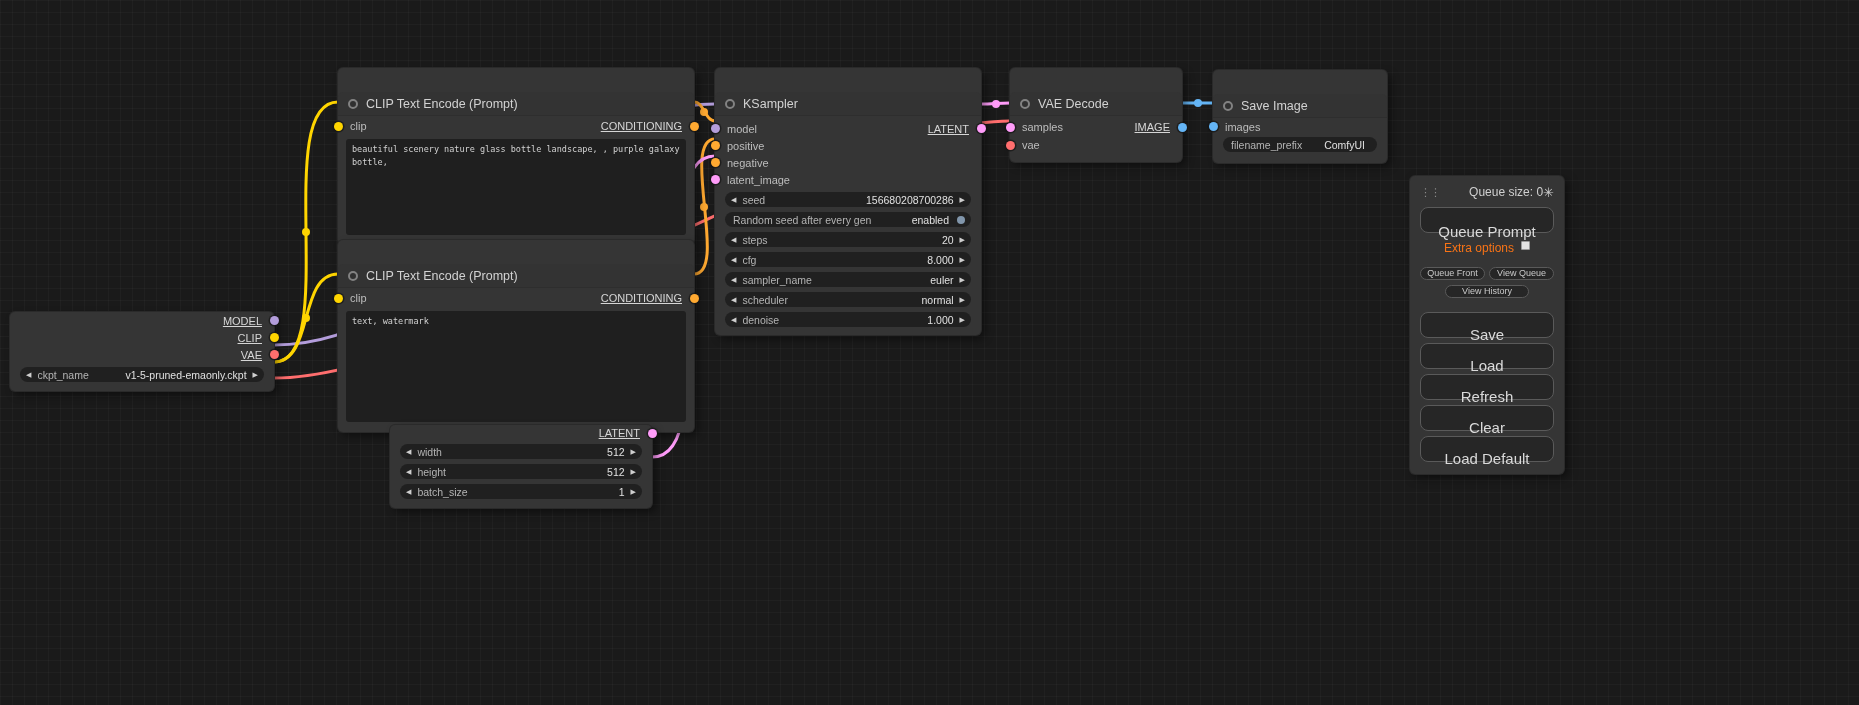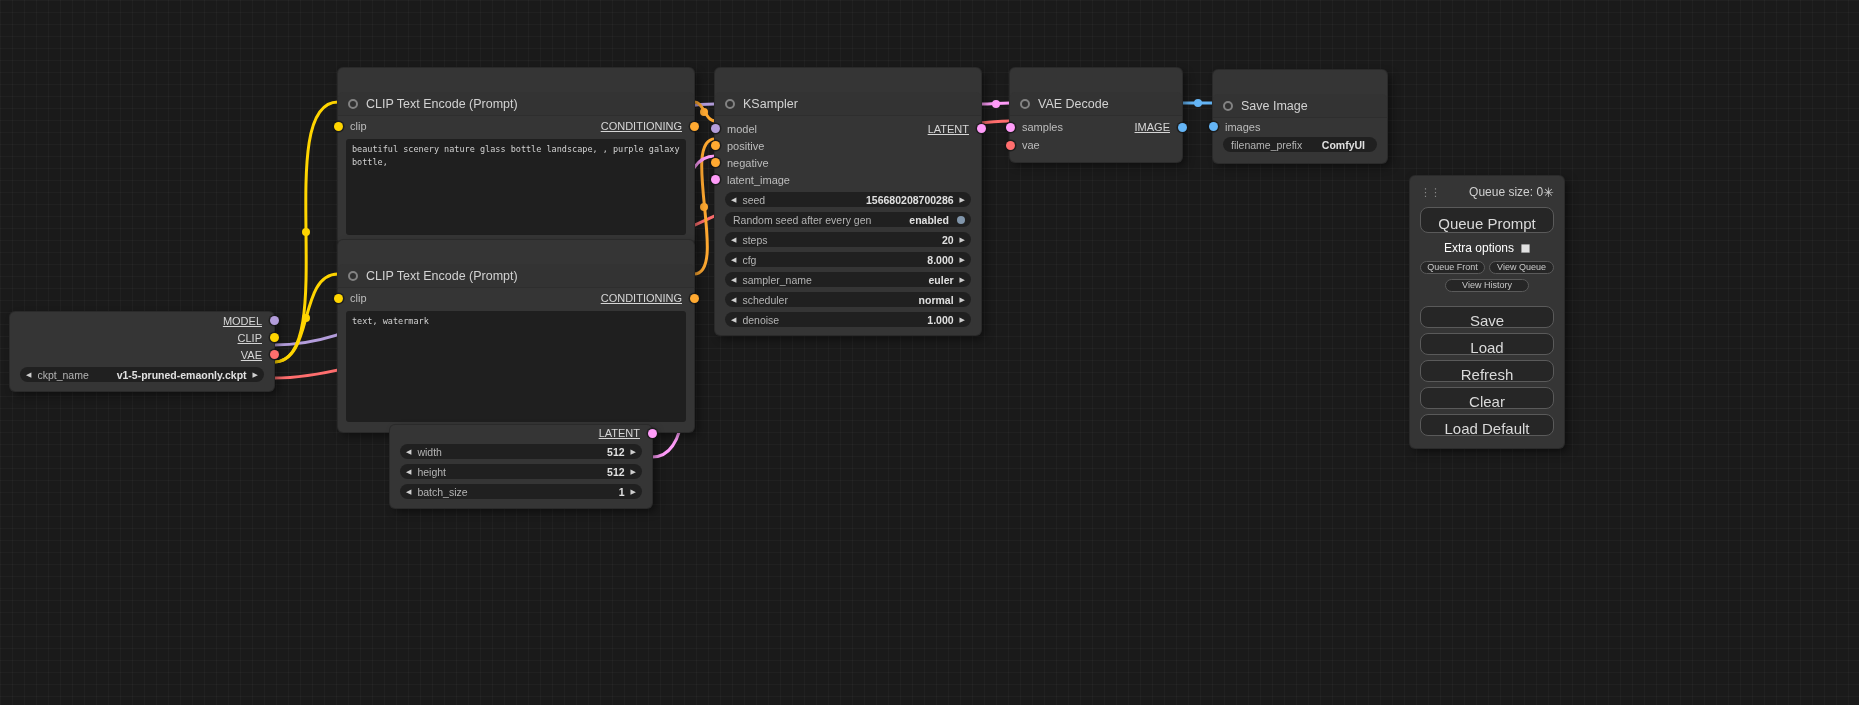--- a/index.html
+++ b/index.html
@@ -44,52 +44,52 @@
   .port.left  { left:-4.5px; }
   .port.right { right:-4.5px; }
 
   .widget {
     height:15px; background:#202020; border-radius:8px;
     margin:0 10px 5px 10px; padding:0 6px;
     display:flex; align-items:center; font-size:10.5px; color:#aaa; white-space:nowrap;
   }
   .wa { color:#cfcfcf; font-size:7px; line-height:1; }
   .wlabel { margin-left:6px; color:#b4b4b4; }
-  .wvalue { margin-left:auto; margin-right:6px; color:#e0e0e0;font-weight:bold; }
+  .wvalue { margin-left:auto; margin-right:6px; color:#e0e0e0; }
   .toggle-dot { flex:0 0 auto; width:8px; height:8px; border-radius:50%; margin-left:2px; }
 
   .textbox {
     background:#1f1f1f; border-radius:3px; margin:3px 8px 10px 8px; padding:4px 6px;
     font-family:"DejaVu Sans Mono", monospace; font-size:8.5px; line-height:1.5;
     color:#d2d2d2; overflow:hidden; white-space:pre-wrap; word-break:break-word;
   }
 
   .menu {
     position:absolute; left:1410px; top:176px; width:154px; z-index:3;
     background:#353535; border-radius:5px; padding:6px 10px 12px 10px;
     box-shadow:0 0 0 1px #2a2a2a, 4px 4px 10px rgba(0,0,0,0.5);
   }
   .menu-header { display:flex; align-items:center; height:20px; font-size:12px; color:#d0d0d0; }
   .drag-dots { color:#8a8a8a; font-size:11px; letter-spacing:-1px; margin-right:6px; cursor:move; }
   .queue-size { flex:1; text-align:right; }
   .gear { font-size:13px; line-height:1; cursor:pointer; }
   .btn {
-    display:block; width:100%; margin-top:5px; padding:4px;
+    display:block; width:100%; margin-top:5px; padding:12px;
     background:#262626; border:1px solid #5a5a5a; border-radius:8px;
     color:#dadada; font-size:15px; height:22px; line-height:20px; text-align:center;
     font-family:"Liberation Sans", sans-serif; cursor:pointer;
   }
   .btn.primary { height:26px; line-height:24px; }
   .btn.gap-top { margin-top:14px; }
   .extra-row {
-    display:flex; align-items:center; justify-content:center; gap:7px;
-    margin-top:8px; font-size:12px; color:#ffffff;
+    display:flex; align-items:flex-start; justify-content:center; gap:7px;
+    margin-top:8px; font-size:12px; color:#f97316;
   }
   .checkbox { width:9px; height:9px; background:#e2e2e2; border:1px solid #9a9a9a; border-radius:1px; }
-  .small-row { display:flex; gap:4px; margin-top:6px;justify-content:flex-end; }
+  .small-row { display:flex; gap:4px; margin-top:12px;justify-content:flex-end; }
   .btn-sm {
     flex:1; background:#262626; border:1px solid #5a5a5a; border-radius:7px;
     color:#c9c9c9; font-size:9px; height:13px; line-height:11px; text-align:center;
     padding:0 2px; font-family:"Liberation Sans", sans-serif; cursor:pointer;
   }
   .btn-sm.center { flex:none; width:84px; margin:5px auto 0 auto; display:block; }
 </style>
 </head>
 <body>
 

